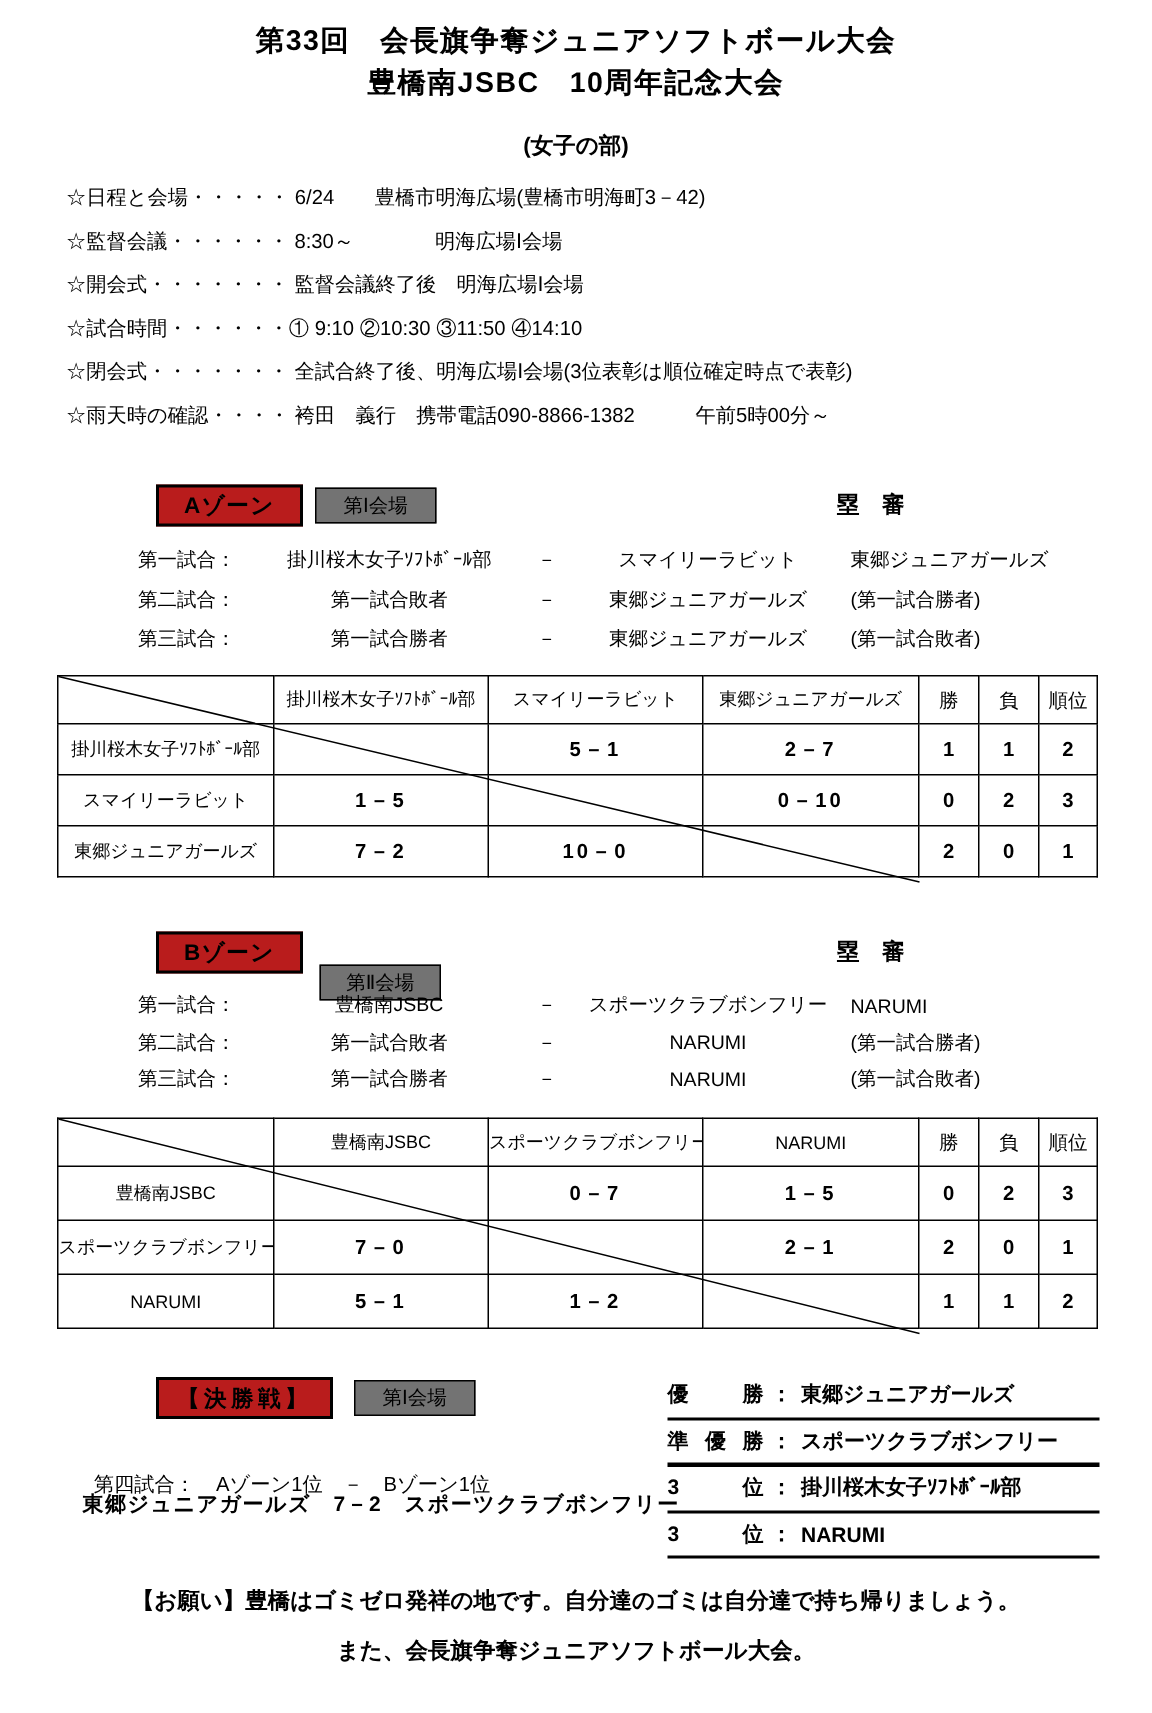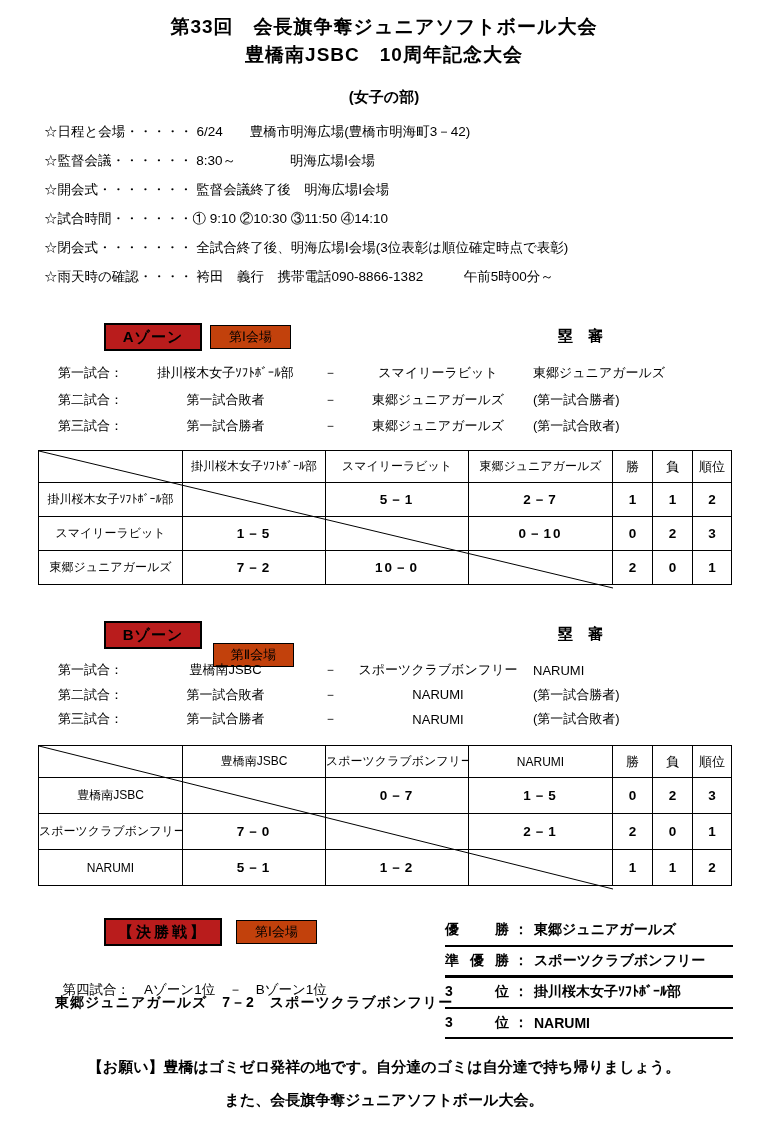--- a/index.html
+++ b/index.html
@@ -18,26 +18,26 @@
   .subtitle { font-size:15px; font-weight:bold; }
 
   
   .info-block { position:absolute; left:32px; top:117px;margin-left:12px; }
   .info-line { height:29px; display:flex; align-items:center; font-size:13.5px; white-space:pre; }
 
   
   .zone-box { position:absolute; border:2px solid #000; display:flex; align-items:center; justify-content:center;
               font-weight:bold; font-size:15px; letter-spacing:1px; background:#b91c1c; }
   .venue-box { position:absolute; border:1px solid #000; display:flex; align-items:center; justify-content:center;
-               font-size:13px; background:#c2410c; }
+               font-size:13px; background:#737373; }
   .umpire-label { position:absolute; font-weight:bold; font-size:15px; white-space:pre; }
 
   
   .match-grid { position:absolute; left:0; width:768px; }
-  .match-row { display:grid; grid-template-columns:75px 185px 25px 190px auto; padding-left:58px;
+  .match-row { display:grid; grid-template-columns:75px 185px 25px 190px auto; padding-left:92px;
                align-items:center; font-size:13px; white-space:nowrap; }
   .mg-a .match-row { height:26.5px; }
   .mg-b .match-row { height:24.5px; }
   .match-row .lbl { text-align:left; }
   .match-row .t { text-align:center; }
   .match-row .d { text-align:center; }
   .match-row .u { text-align:left; padding-left:0px; }
 
   
   .table-wrap { position:absolute; left:38px; }

